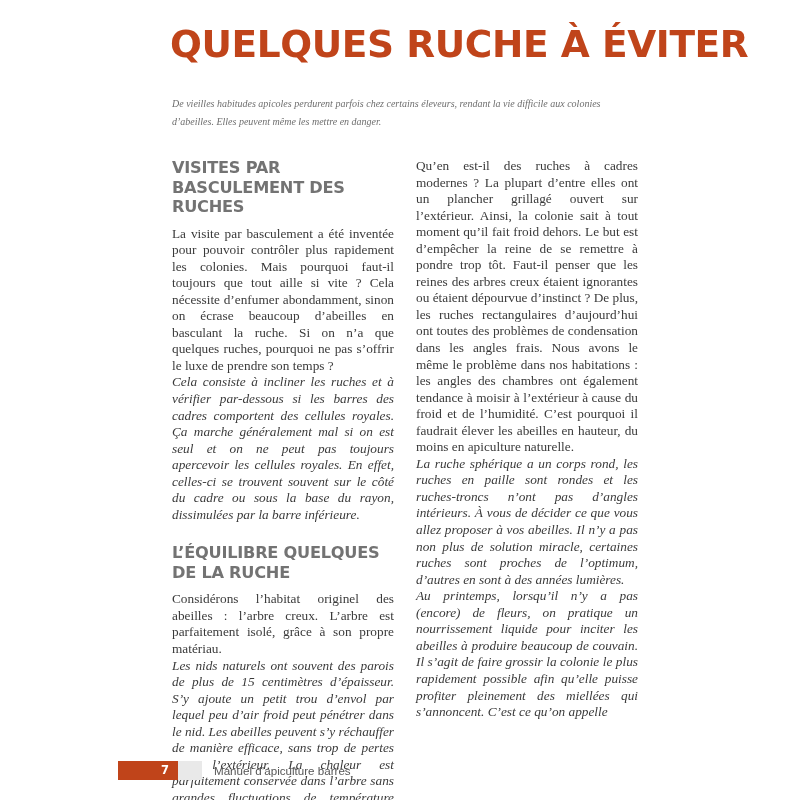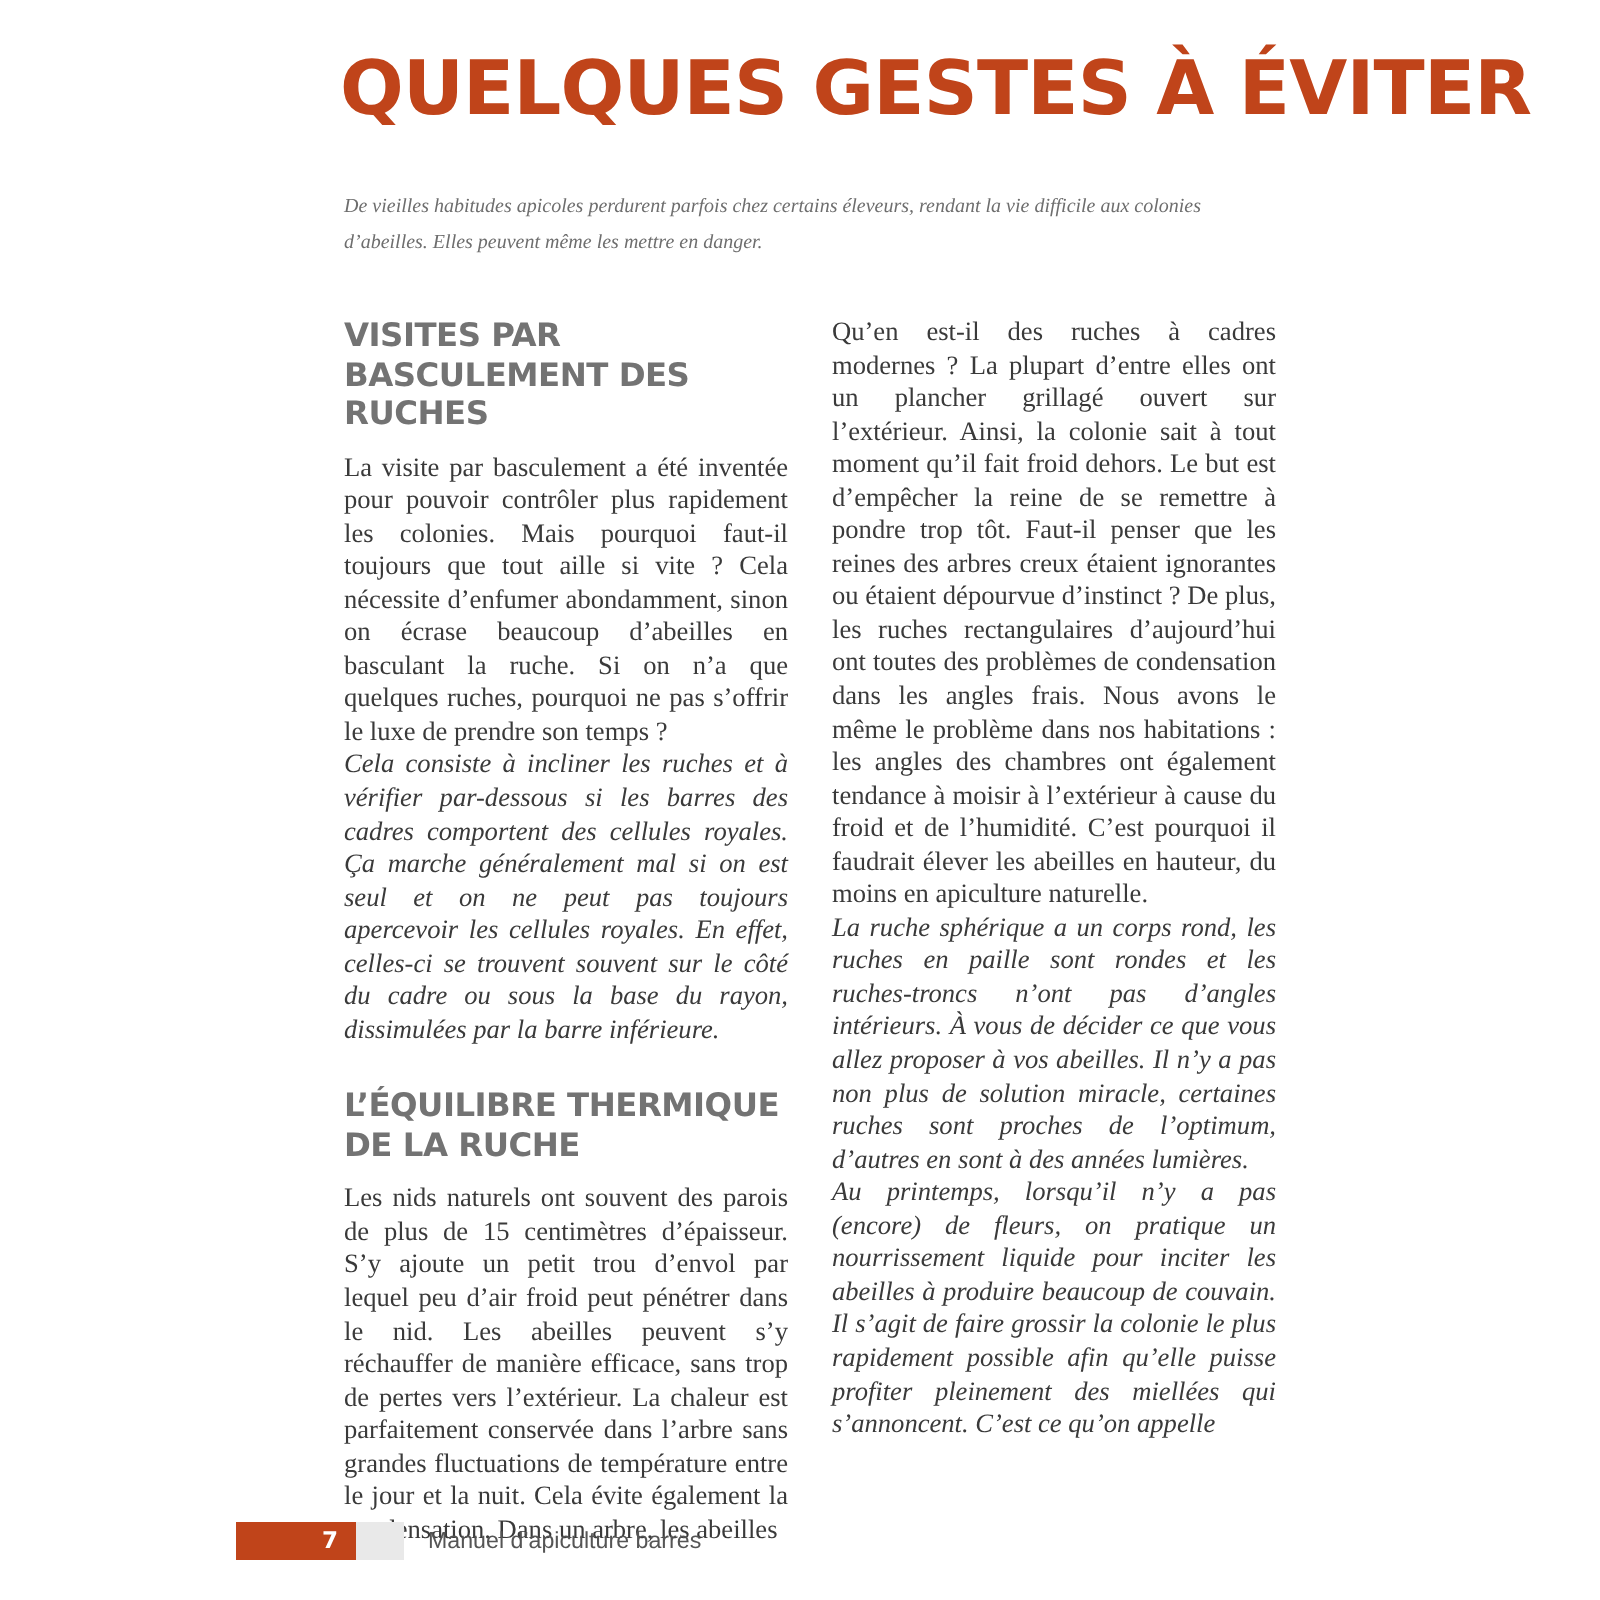--- a/index.html
+++ b/index.html
@@ -139,33 +139,34 @@
     color: #555555;
     line-height: 1;
   }
 </style>
 </head>
 <body>
 
 <div class="page">
 
   <div class="title-block">
-    <h1 class="page-title">QUELQUES GESTES À ÉVITER</h1>
+    <h1 class="page-title">QUELQUES RUCHE À ÉVITER</h1>
   </div>
 
   <p class="subtitle">De vieilles habitudes apicoles perdurent parfois chez certains éleveurs, rendant la vie difficile aux colonies d’abeilles. Elles peuvent même les mettre en danger.</p>
 
   <div class="columns">
 
     <div class="col">
       <h2 class="section-heading">VISITES PAR BASCULEMENT DES RUCHES</h2>
       <p class="body-par">La visite par basculement a été inventée pour pouvoir contrôler plus rapidement les colonies. Mais pourquoi faut-il toujours que tout aille si vite ? Cela nécessite d’enfumer abondamment, sinon on écrase beaucoup d’abeilles en basculant la ruche. Si on n’a que quelques ruches, pourquoi ne pas s’offrir le luxe de prendre son temps ?</p>
       <p class="body-par">Cela consiste à incliner les ruches et à vérifier par-dessous si les barres des cadres comportent des cellules royales. Ça marche généralement mal si on est seul et on ne peut pas toujours apercevoir les cellules royales. En effet, celles-ci se trouvent souvent sur le côté du cadre ou sous la base du rayon, dissimulées par la barre inférieure.</p>
 
-      <h2 class="section-heading spaced-top">L’ÉQUILIBRE THERMIQUE DE LA RUCHE</h2>
+      <h2 class="section-heading spaced-top">L’ÉQUILIBRE QUELQUES DE LA RUCHE</h2>
+      <p class="body-par">Considérons l’habitat originel des abeilles : l’arbre creux. L’arbre est parfaitement isolé, grâce à son propre matériau.</p>
       <p class="body-par">Les nids naturels ont souvent des parois de plus de 15 centimètres d’épaisseur. S’y ajoute un petit trou d’envol par lequel peu d’air froid peut pénétrer dans le nid. Les abeilles peuvent s’y réchauffer de manière efficace, sans trop de pertes vers l’extérieur. La chaleur est parfaitement conservée dans l’arbre sans grandes fluctuations de température entre le jour et la nuit. Cela évite également la condensation. Dans un arbre, les abeilles</p>
     </div>
 
     <div class="col">
       <p class="body-par">Qu’en est-il des ruches à cadres modernes ? La plupart d’entre elles ont un plancher grillagé ouvert sur l’extérieur. Ainsi, la colonie sait à tout moment qu’il fait froid dehors. Le but est d’empêcher la reine de se remettre à pondre trop tôt. Faut-il penser que les reines des arbres creux étaient ignorantes ou étaient dépourvue d’instinct ? De plus, les ruches rectangulaires d’aujourd’hui ont toutes des problèmes de condensation dans les angles frais. Nous avons le même le problème dans nos habitations : les angles des chambres ont également tendance à moisir à l’extérieur à cause du froid et de l’humidité. C’est pourquoi il faudrait élever les abeilles en hauteur, du moins en apiculture naturelle.</p>
       <p class="body-par">La ruche sphérique a un corps rond, les ruches en paille sont rondes et les ruches-troncs n’ont pas d’angles intérieurs. À vous de décider ce que vous allez proposer à vos abeilles. Il n’y a pas non plus de solution miracle, certaines ruches sont proches de l’optimum, d’autres en sont à des années lumières.</p>
 
       <p class="body-par">Au printemps, lorsqu’il n’y a pas (encore) de fleurs, on pratique un nourrissement liquide pour inciter les abeilles à produire beaucoup de couvain. Il s’agit de faire grossir la colonie le plus rapidement possible afin qu’elle puisse profiter pleinement des miellées qui s’annoncent. C’est ce qu’on appelle</p>
     </div>
 

